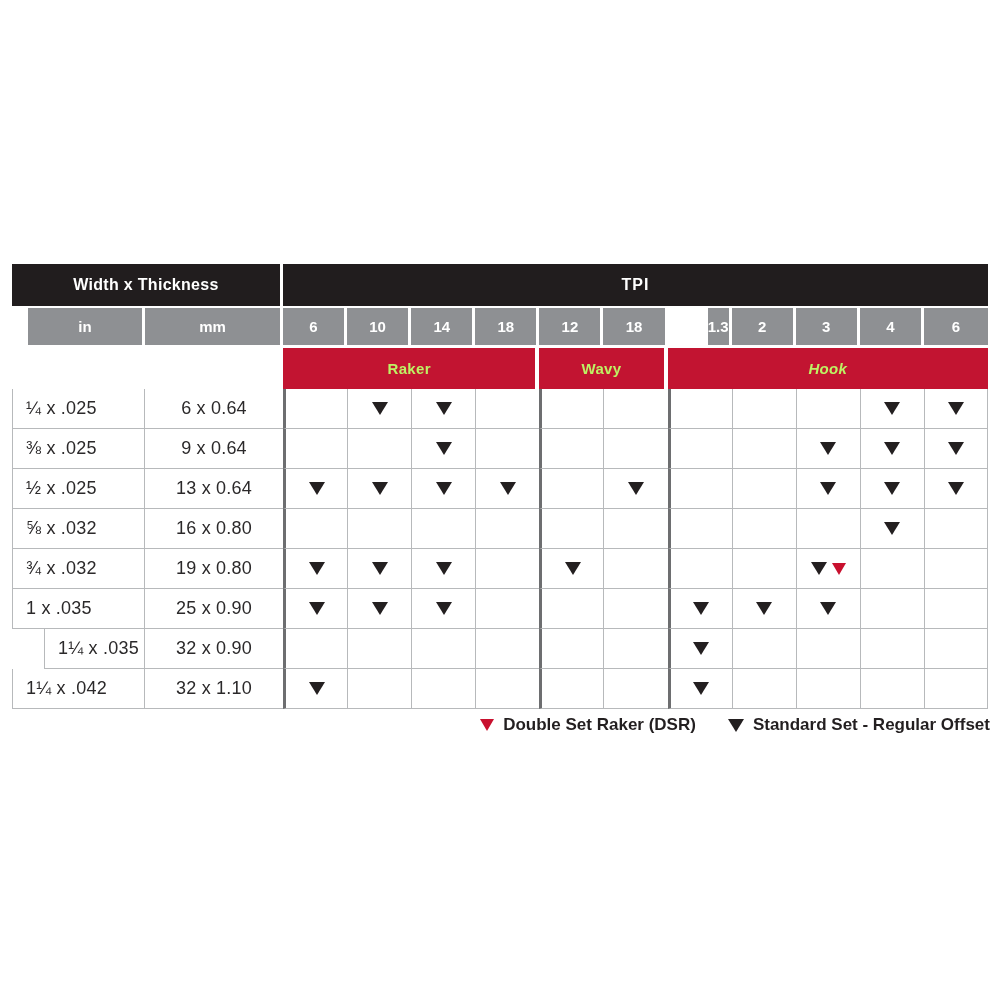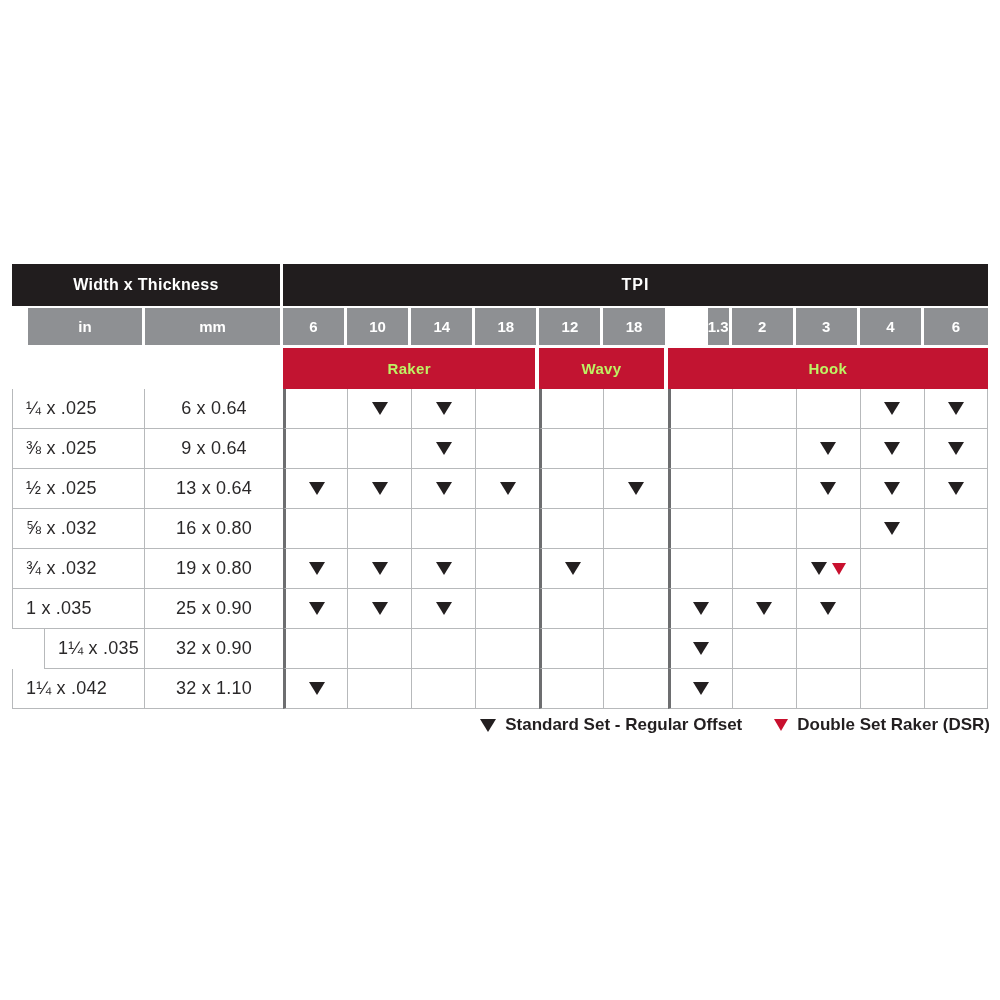--- a/index.html
+++ b/index.html
@@ -38,21 +38,21 @@
   .g-cell.last{border-right:none;}
   .c-in{grid-area:2/1;margin-left:16px;}
   .c-mm{grid-area:2/2;}
   .c-blank{grid-area:3/1/4/3;background:#fff;}
   .red-cell{
     background:var(--accent-red);color:#bef264;font-weight:bold;font-size:15px;
     display:flex;align-items:center;justify-content:center;letter-spacing:.3px;
   }
   .c-raker{grid-area:3/3/4/7;border-right:4px solid #fff;}
   .c-wavy{grid-area:3/7/4/9;border-right:4px solid #fff;}
-  .c-hook{grid-area:3/9/4/14;}
+  .c-hook{grid-area:3/9/4/14;font-style:italic;}
   .d-cell{
     background:#fff;border-bottom:1px solid var(--grid-line);
     display:flex;align-items:center;justify-content:center;gap:5px;
     font-size:18px;color:#2b292a;letter-spacing:.2px;
   }
   .d-in{
     justify-content:flex-start;padding-left:13px;
     border-left:1px solid var(--grid-line);border-right:1px solid var(--grid-line);
   }
   .d-t{border-left:1px solid var(--grid-line);}
@@ -259,20 +259,20 @@
       <span class="tri"></span>
     </div>
     <div class="d-cell d-t" style="grid-area: 11 / 10;"></div>
     <div class="d-cell d-t" style="grid-area: 11 / 11;"></div>
     <div class="d-cell d-t" style="grid-area: 11 / 12;"></div>
     <div class="d-cell d-t last" style="grid-area: 11 / 13;"></div>
   </div>
 
 <div class="legend">
   <div class="item">
+    <span class="tri red sm"></span>
+    <span>Double Set Raker (DSR)</span>
+  </div>
+  <div class="item">
     <span class="tri"></span>
     <span>Standard Set - Regular Offset</span>
-  </div>
-  <div class="item">
-    <span class="tri red sm"></span>
-    <span>Double Set Raker (DSR)</span>
   </div>
 </div>
 
 </body></html>

